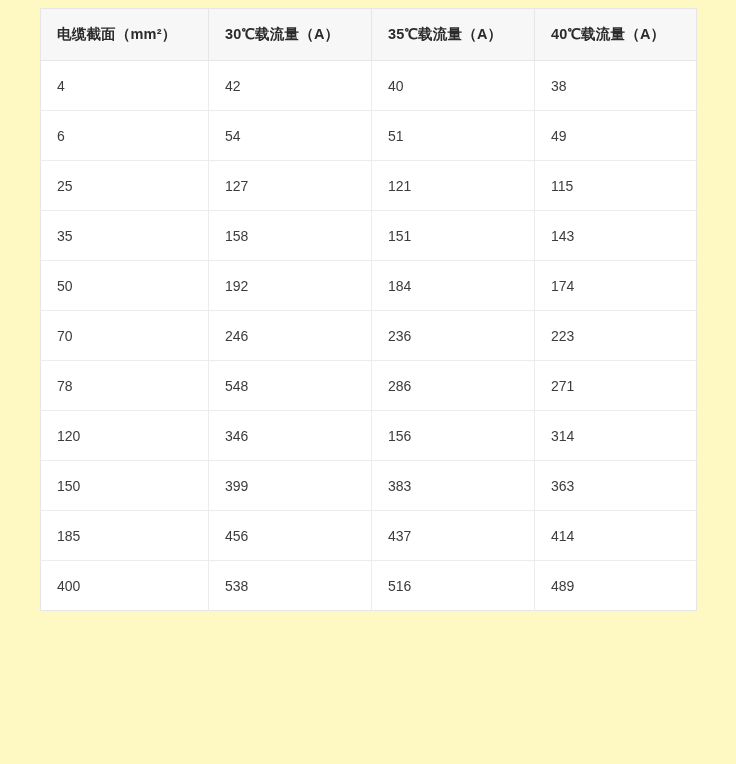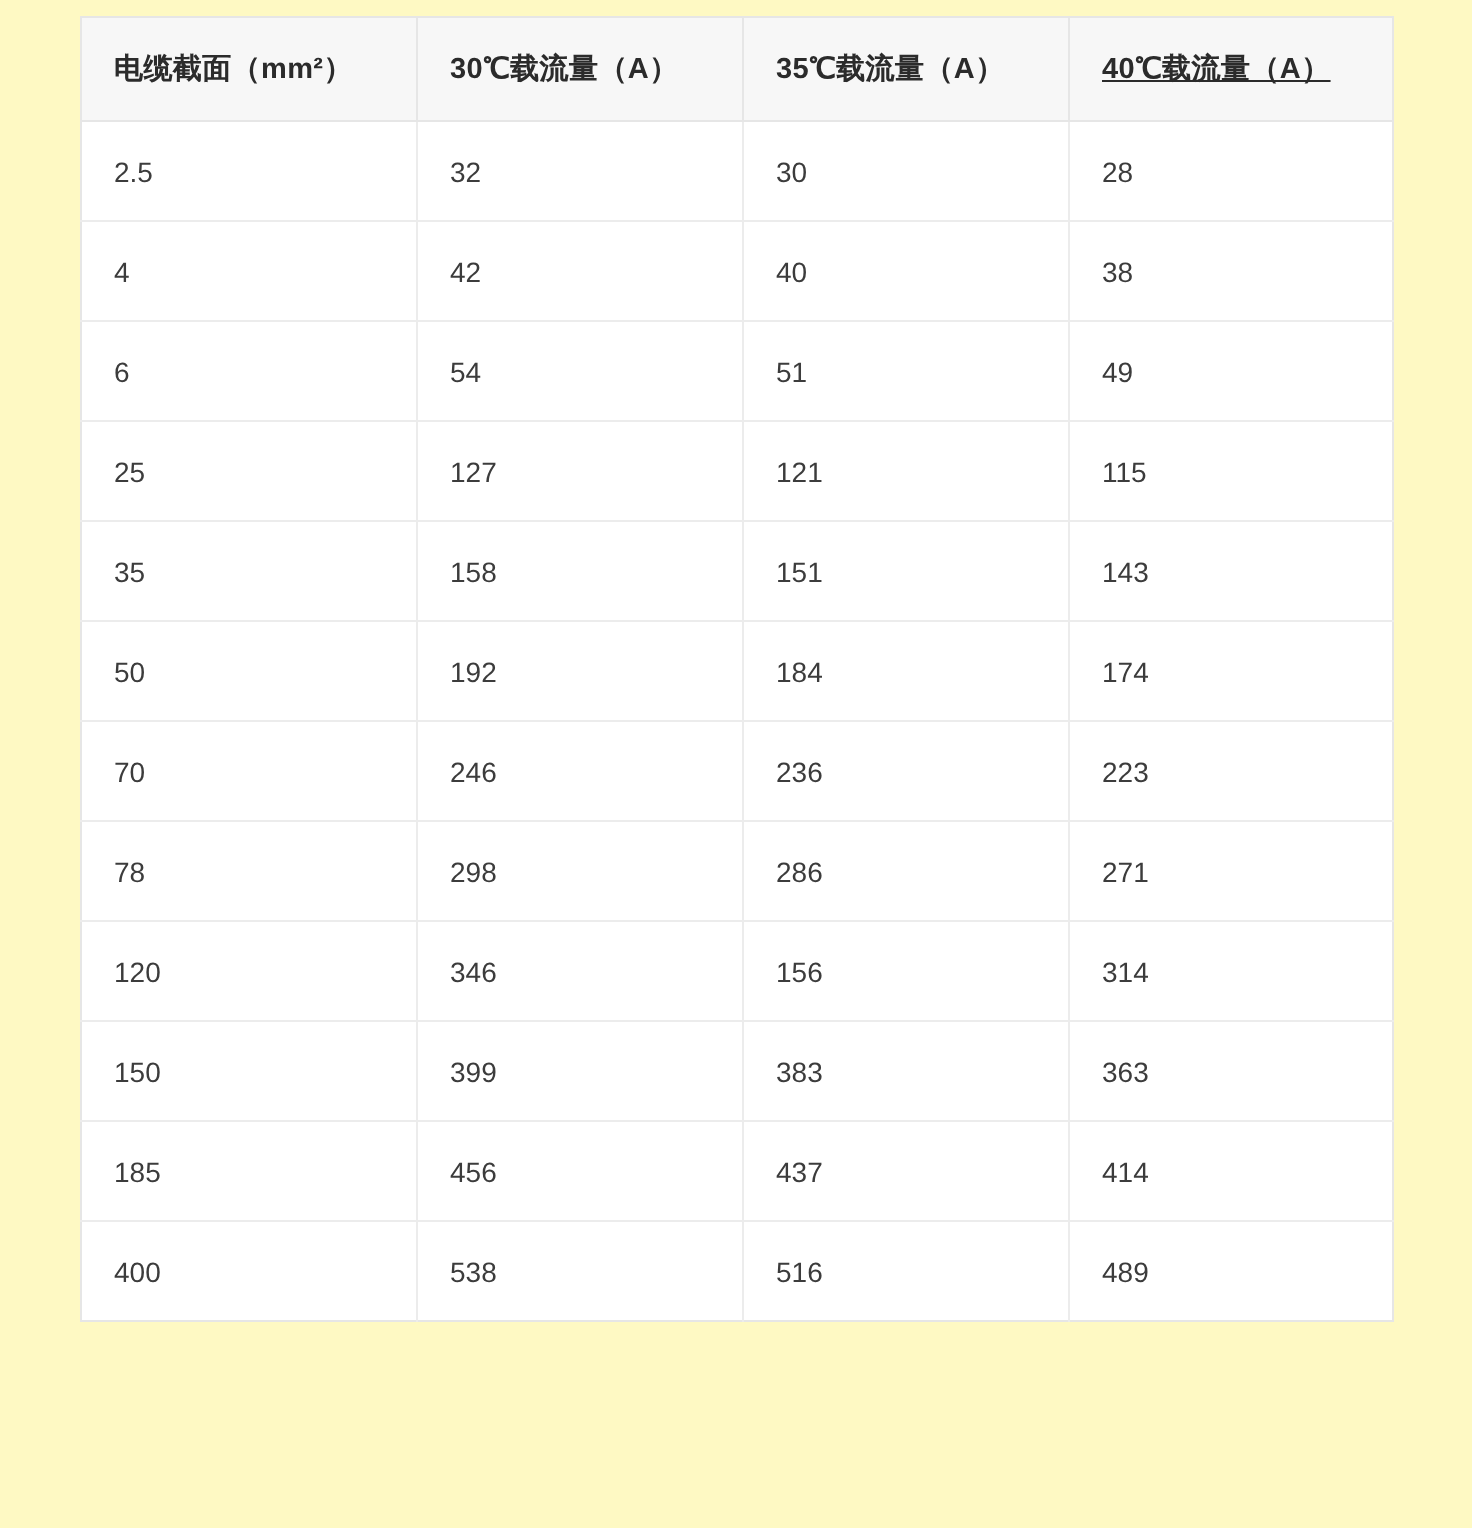--- a/index.html
+++ b/index.html
@@ -39,21 +39,21 @@
     font-size: 14.5px;
     font-weight: bold;
     color: #2b2b2b;
     text-align: left;
     padding: 16px 0 16px 16px;
     border-right: 1px solid #e6e6e6;
     border-bottom: 1px solid #e6e6e6;
     white-space: nowrap;
     letter-spacing: 0.2px;
   }
-  thead th:last-child { border-right: none; text-decoration: underline; }
+  thead th:last-child { border-right: none; }
 
   tbody td {
     font-size: 14px;
     color: #3c3c3c;
     text-align: left;
     padding: 16px 0 16px 16px;
     height: 17px;
     border-right: 1px solid #ececec;
     border-bottom: 1px solid #ececec;
     white-space: nowrap;
@@ -74,26 +74,20 @@
     </colgroup>
     <thead>
       <tr>
         <th>电缆截面（mm²）</th>
         <th>30℃载流量（A）</th>
         <th>35℃载流量（A）</th>
         <th>40℃载流量（A）</th>
       </tr>
     </thead>
     <tbody>
-      <tr>
-        <td>2.5</td>
-        <td>32</td>
-        <td>30</td>
-        <td>28</td>
-      </tr>
       <tr>
         <td>4</td>
         <td>42</td>
         <td>40</td>
         <td>38</td>
       </tr>
       <tr>
         <td>6</td>
         <td>54</td>
         <td>51</td>
@@ -118,21 +112,21 @@
         <td>174</td>
       </tr>
       <tr>
         <td>70</td>
         <td>246</td>
         <td>236</td>
         <td>223</td>
       </tr>
       <tr>
         <td>78</td>
-        <td>298</td>
+        <td>548</td>
         <td>286</td>
         <td>271</td>
       </tr>
       <tr>
         <td>120</td>
         <td>346</td>
         <td>156</td>
         <td>314</td>
       </tr>
       <tr>

